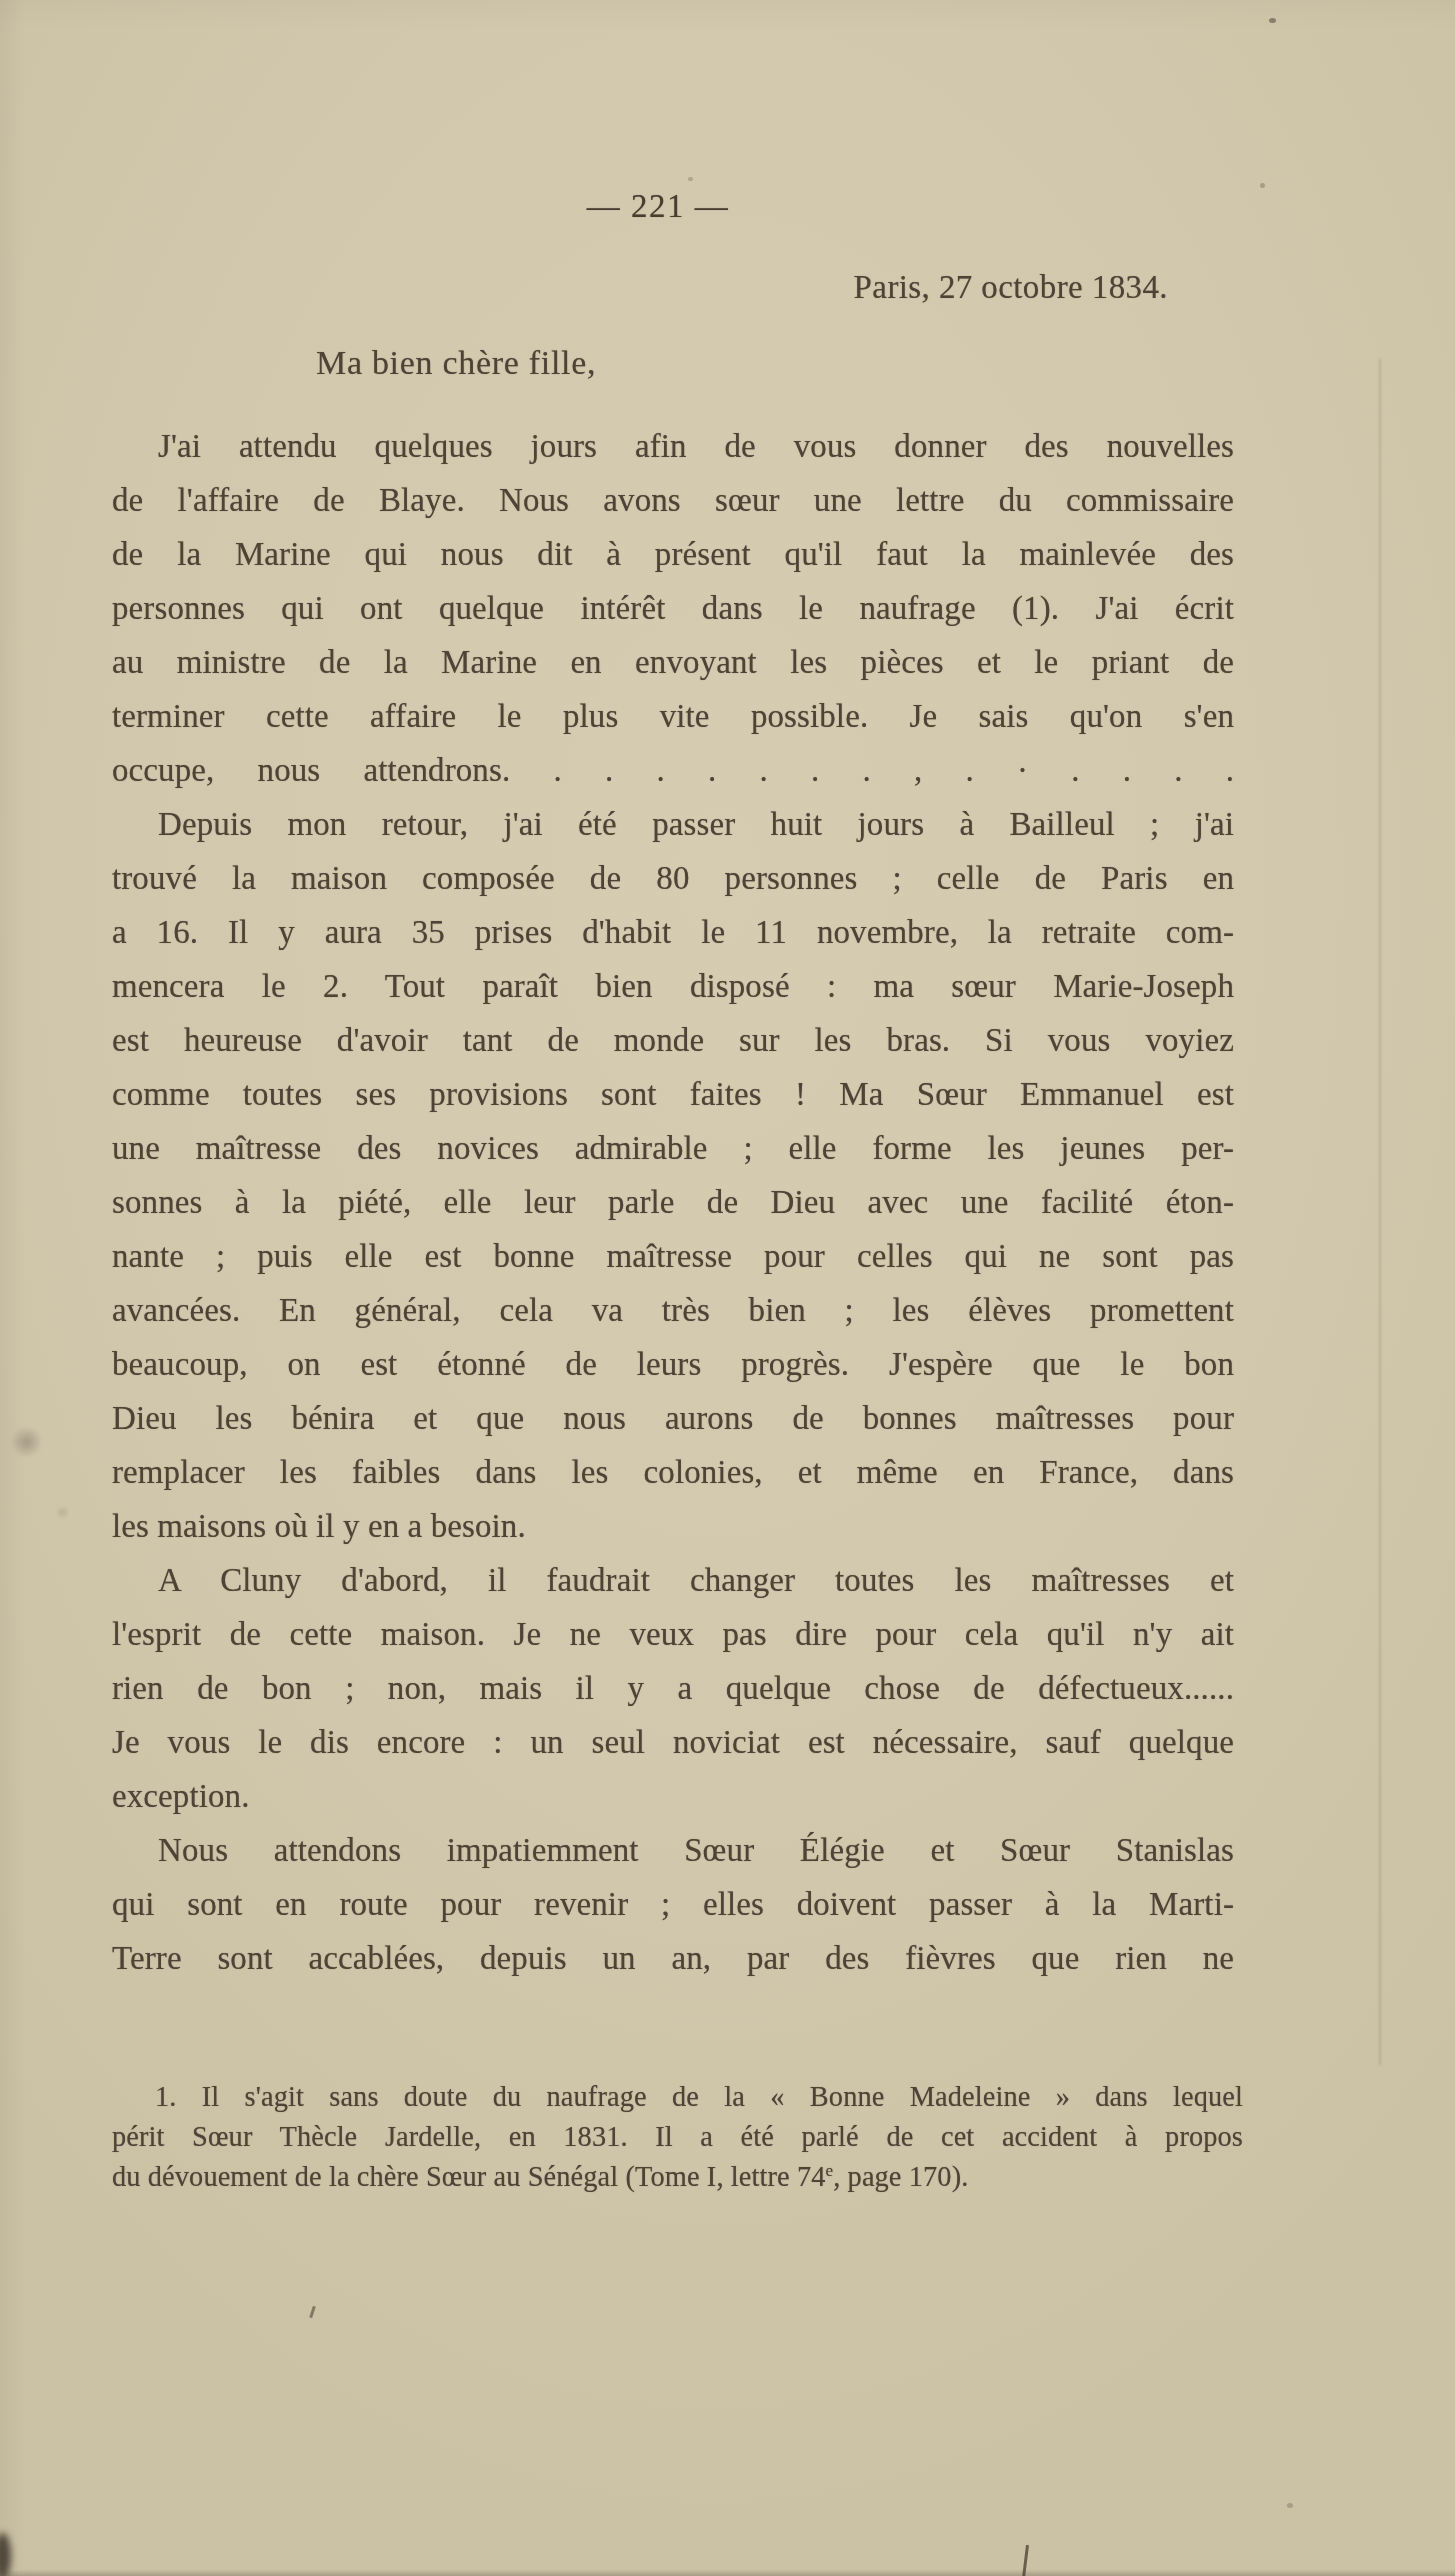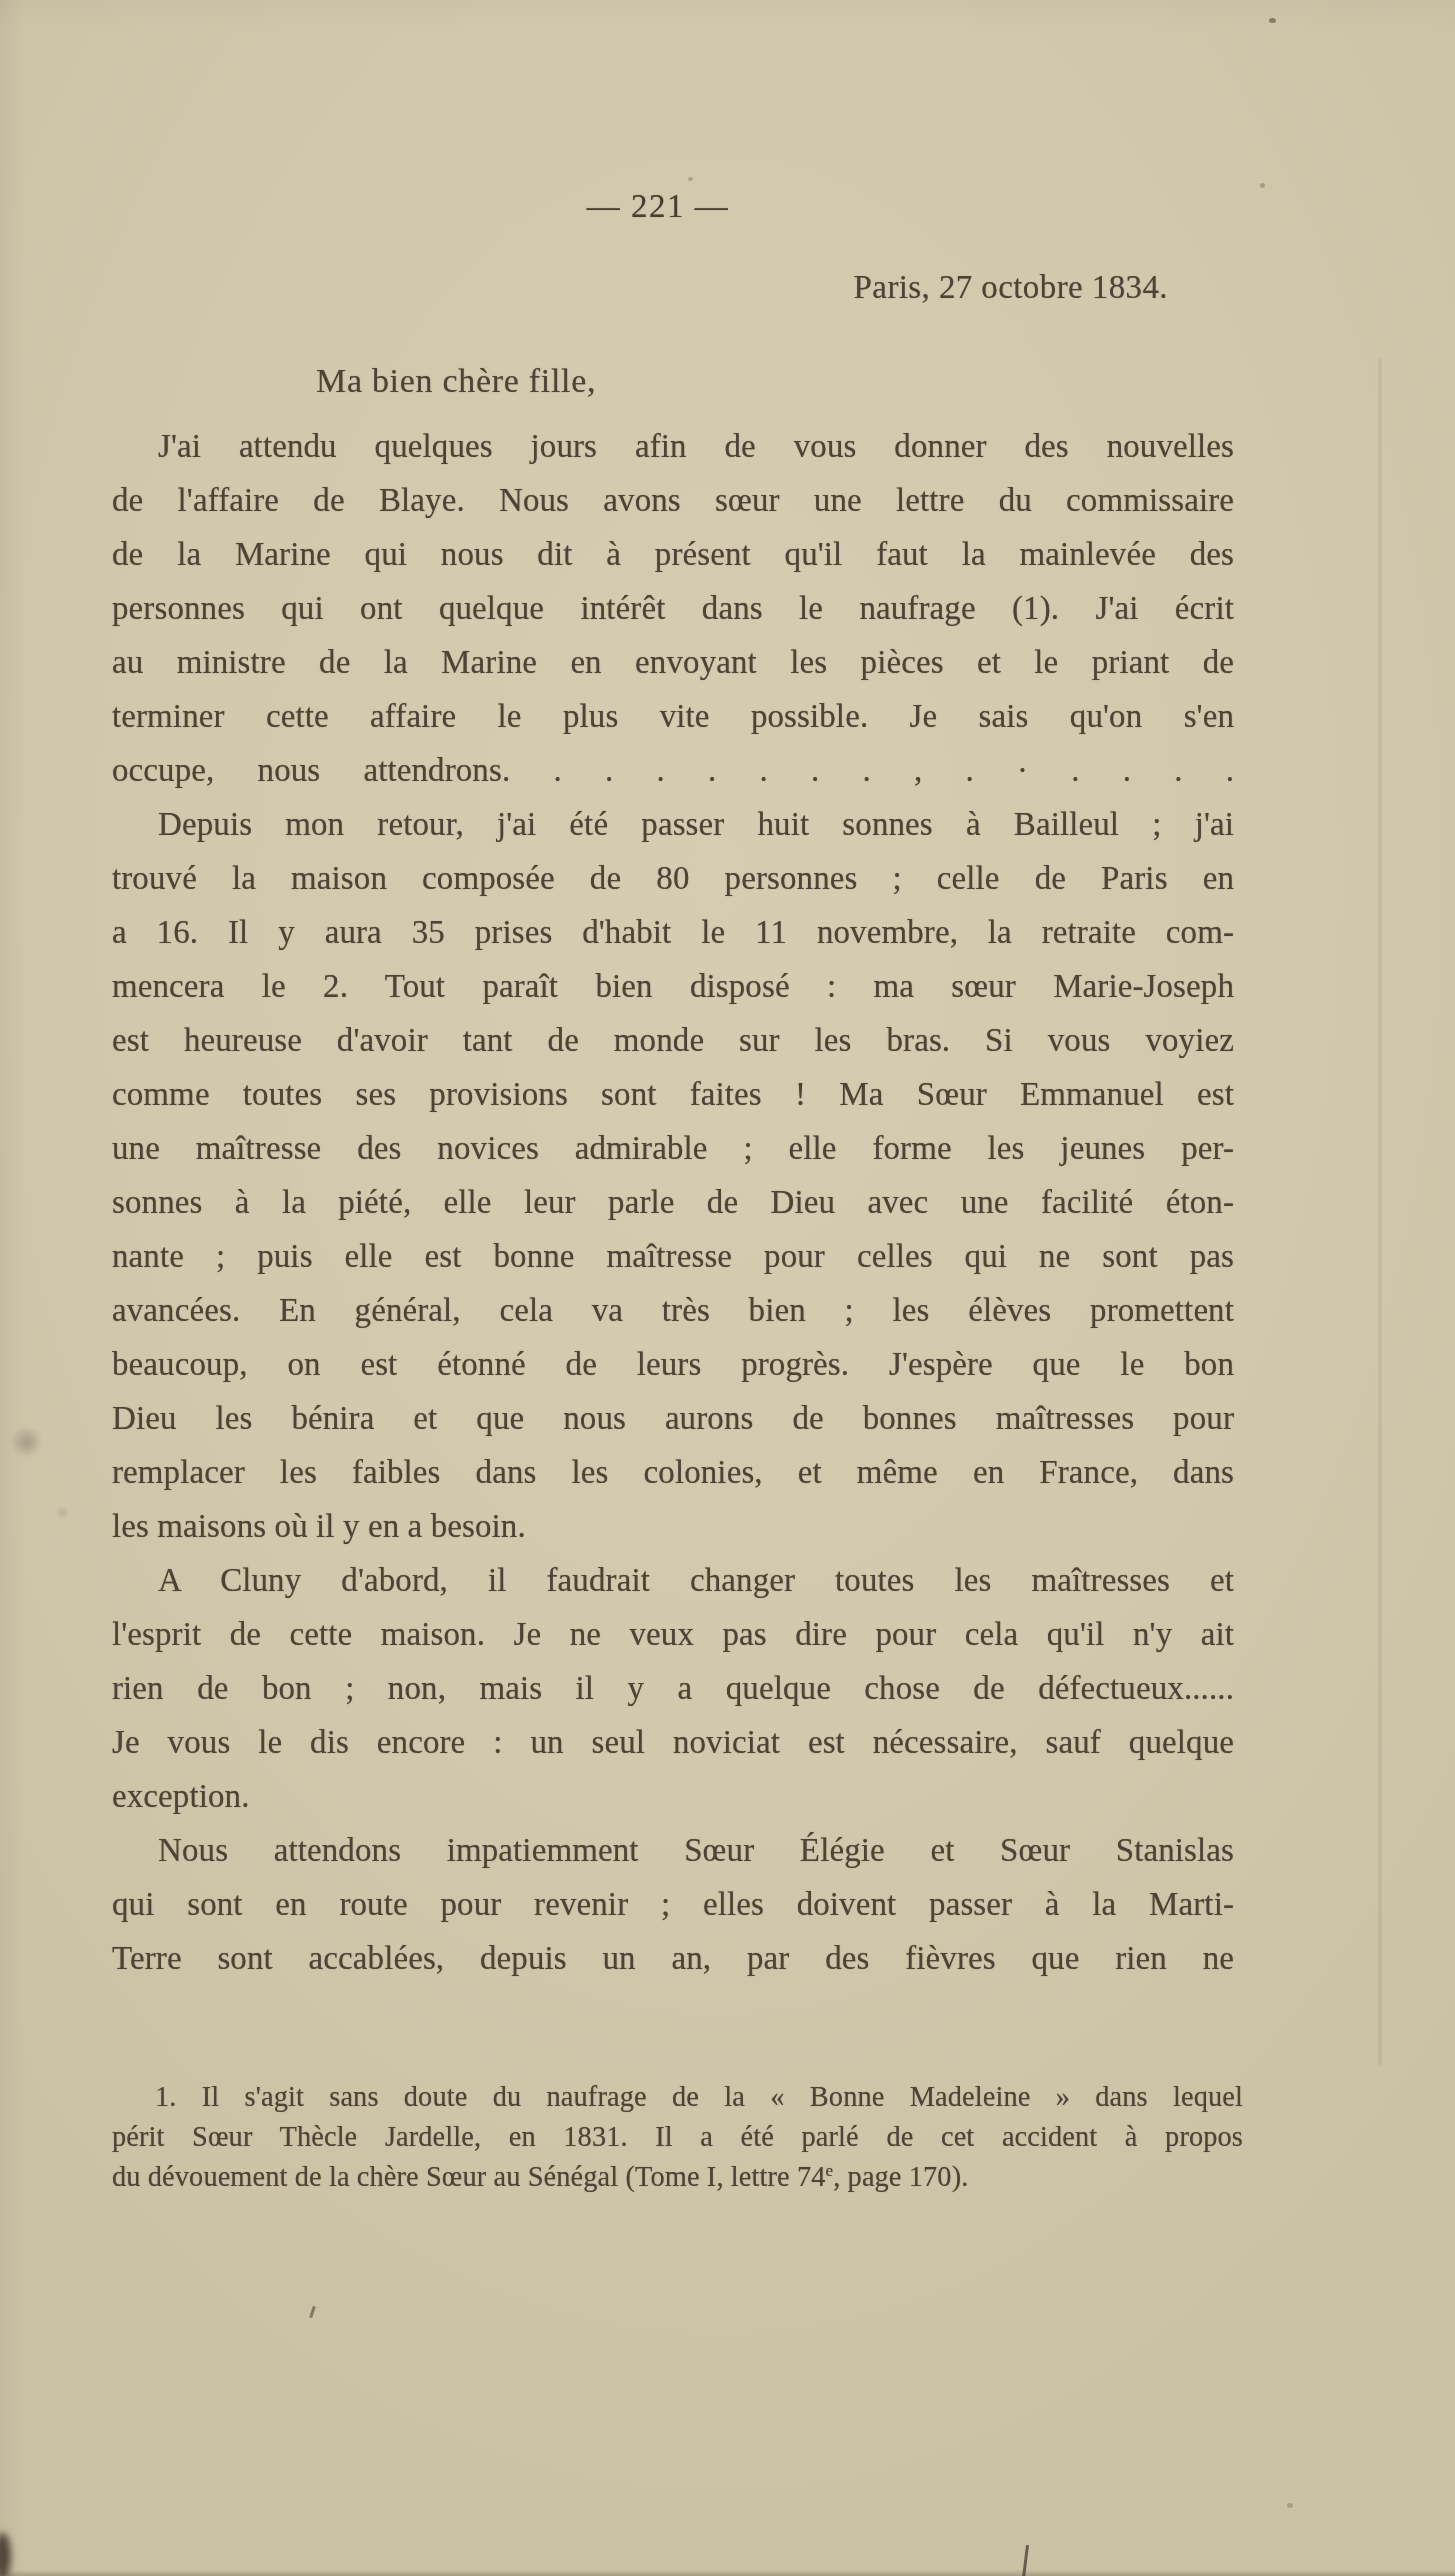--- a/index.html
+++ b/index.html
@@ -23,21 +23,21 @@
   .pagenum{
     position:absolute; top:187px; left:112px; width:1092px;
     font-size:33px; line-height:39px; text-align:center;
     letter-spacing:1.5px; color:#4a3d30;
   }
   .dateline{
     position:absolute; top:268px; left:112px; width:1056px;
     font-size:33px; line-height:39px; text-align:right; letter-spacing:0.4px;
   }
   .salutation{
-    position:absolute; top:361px; left:316px;
+    position:absolute; top:343px; left:316px;
     font-size:34px; line-height:40px; letter-spacing:0.7px;
   }
 
   .body-block{
     position:absolute; top:419px; left:112px; width:1122px;
   }
   .line{
     height:54px; line-height:54px;
     font-size:33px; letter-spacing:0.1px;
     text-align:justify; text-align-last:justify;
@@ -91,21 +91,21 @@
   <div class="salutation txt">Ma bien chère fille,</div>
 
   <div class="body-block txt">
       <div class="line indent">J'ai attendu quelques jours afin de vous donner des nouvelles</div>
       <div class="line">de l'affaire de Blaye. Nous avons sœur une lettre du commissaire</div>
       <div class="line">de la Marine qui nous dit à présent qu'il faut la mainlevée des</div>
       <div class="line">personnes qui ont quelque intérêt dans le naufrage (1). J'ai écrit</div>
       <div class="line">au ministre de la Marine en envoyant les pièces et le priant de</div>
       <div class="line">terminer cette affaire le plus vite possible. Je sais qu'on s'en</div>
       <div class="line">occupe, nous attendrons. . . . . . . . , . · . . . .</div>
-      <div class="line indent">Depuis mon retour, j'ai été passer huit sonnes à Bailleul ; j'ai</div>
+      <div class="line indent">Depuis mon retour, j'ai été passer huit jours à Bailleul ; j'ai</div>
       <div class="line">trouvé la maison composée de 80 personnes ; celle de Paris en</div>
       <div class="line">a 16. Il y aura 35 prises d'habit le 11 novembre, la retraite com-</div>
       <div class="line">mencera le 2. Tout paraît bien disposé : ma sœur Marie-Joseph</div>
       <div class="line">est heureuse d'avoir tant de monde sur les bras. Si vous voyiez</div>
       <div class="line">comme toutes ses provisions sont faites ! Ma Sœur Emmanuel est</div>
       <div class="line">une maîtresse des novices admirable ; elle forme les jeunes per-</div>
       <div class="line">sonnes à la piété, elle leur parle de Dieu avec une facilité éton-</div>
       <div class="line">nante ; puis elle est bonne maîtresse pour celles qui ne sont pas</div>
       <div class="line">avancées. En général, cela va très bien ; les élèves promettent</div>
       <div class="line">beaucoup, on est étonné de leurs progrès. J'espère que le bon</div>

